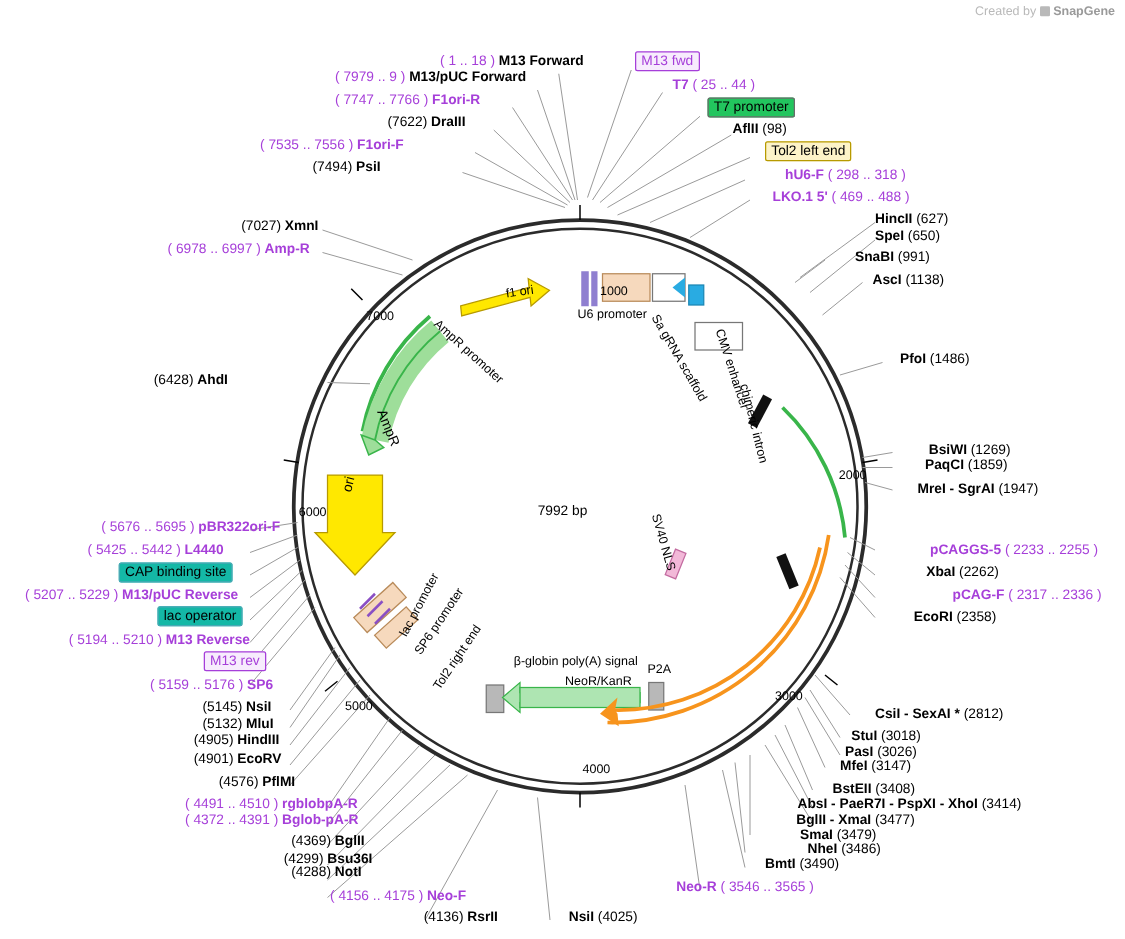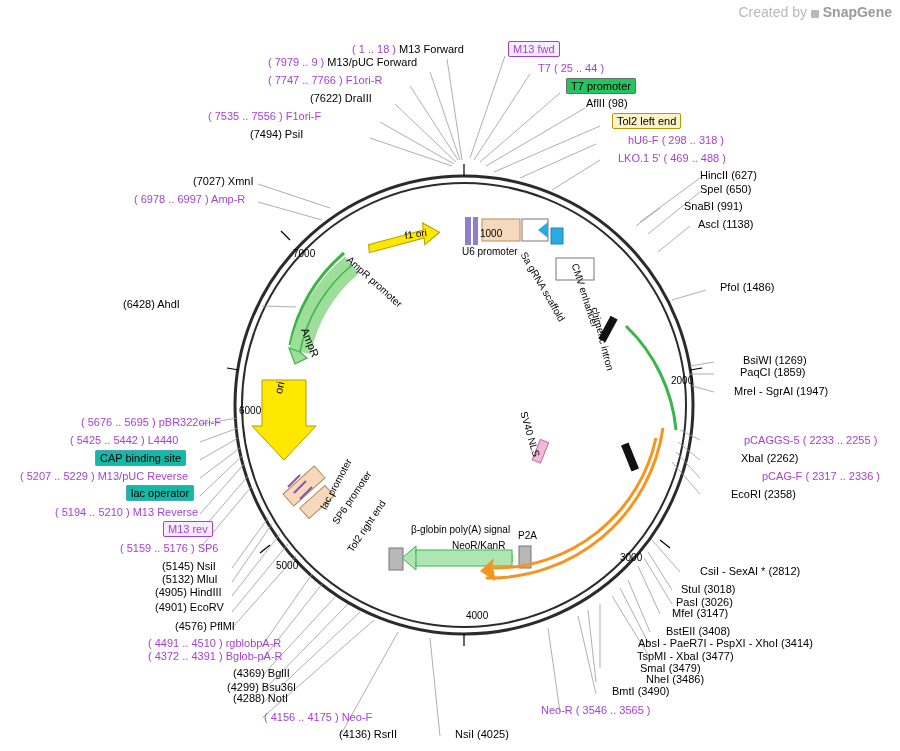--- a/index.html
+++ b/index.html
@@ -7,35 +7,35 @@
     width:900px;height:751px;
     background:#ffffff;
     font-family:"Liberation Sans", sans-serif;
     position:relative;
     overflow:hidden;
     color:#000;
   }
   #stage{position:absolute;left:0;top:0;width:900px;height:751px;}
   svg#plasmid{position:absolute;left:0;top:0;width:900px;height:751px;}
   .lbl{position:absolute;font-size:11px;white-space:nowrap;}
-  .lbl b{font-weight:normal;text-align:center;}
+  .lbl b{font-weight:bold;text-align:center;}
   .purple{color:#a63fd9;}
   .purple b{color:#a63fd9;}
   .boxed{
     border:1px solid #6b6b6b;
     padding:1px 4px;
     background:#22c55e;
     border-radius:2px;
     font-size:11px;
   }
   .box-purple{border:1px solid #a63fd9;color:#a63fd9;background:#f7ecfd;}
   .box-yellow{border:1px solid #b79a00;background:#fdf3c8;color:#000;}
   .box-cyan{border:1px solid #4aa8b5;background:#14b8a6;color:#000;}
   .credit{
-    position:absolute;right:8px;top:4px;font-size:14px;color:#b9b9b9;
+    position:absolute;right:8px;top:4px;font-size:10px;color:#b9b9b9;
   }
   .credit b{color:#9a9a9a;font-weight:bold;}
   .center-title{
     position:absolute;width:100%;text-align:center;font-size:12px;font-weight:bold;
   }
   .center-sub{
     position:absolute;width:100%;text-align:center;font-size:11px;
   }
   .rot{position:absolute;font-size:10px;transform-origin:0 0;white-space:nowrap;}
   .tick{position:absolute;font-size:10px;color:#000;}
@@ -184,20 +184,21 @@
       <path d="M 650 632 L 628 580"></path>
       <path d="M 650 646 L 620 588"></path>
       <path d="M 650 658 L 612 596"></path>
       <path d="M 600 668 L 600 604"></path>
       <path d="M 596 682 L 588 610"></path>
       <path d="M 596 694 L 578 616"></path>
       <path d="M 560 712 L 548 628"></path>
     </g>
   </svg>
 
+  <div class="center-sub" style="left:0;top:403px;">7992 bp</div>
 
   <div class="tick" style="left:480px;top:228px;transform:rotate(0deg);">1000</div>
   <div class="tick" style="left:671px;top:375px;">2000</div>
   <div class="tick" style="left:620px;top:552px;">3000</div>
   <div class="tick" style="left:466px;top:610px;">4000</div>
   <div class="tick" style="left:276px;top:560px;">5000</div>
   <div class="tick" style="left:239px;top:405px;">6000</div>
   <div class="tick" style="left:293px;top:248px;">7000</div>
 
   <div class="rot" style="left:462px;top:246px;transform:rotate(0deg);">U6 promoter</div>
@@ -426,21 +427,21 @@
   </div>
   <div class="lbl" style="left:666px;top:625px;">
     <b>BstEII</b>
     <span>(3408)</span>
   </div>
   <div class="lbl" style="left:638px;top:637px;">
     <b>AbsI  -  PaeR7I  -  PspXI  -  XhoI</b>
     <span>(3414)</span>
   </div>
   <div class="lbl" style="left:637px;top:650px;">
-    <b>TspMI  -  XbaI</b>
+    <b>BglII  -  XmaI</b>
     <span>(3477)</span>
   </div>
   <div class="lbl" style="left:640px;top:662px;">
     <b>SmaI</b>
     <span>(3479)</span>
   </div>
   <div class="lbl" style="left:626px;top:673px;padding-left:20px;">
     <b>NheI</b>
     <span>(3486)</span>
   </div>

